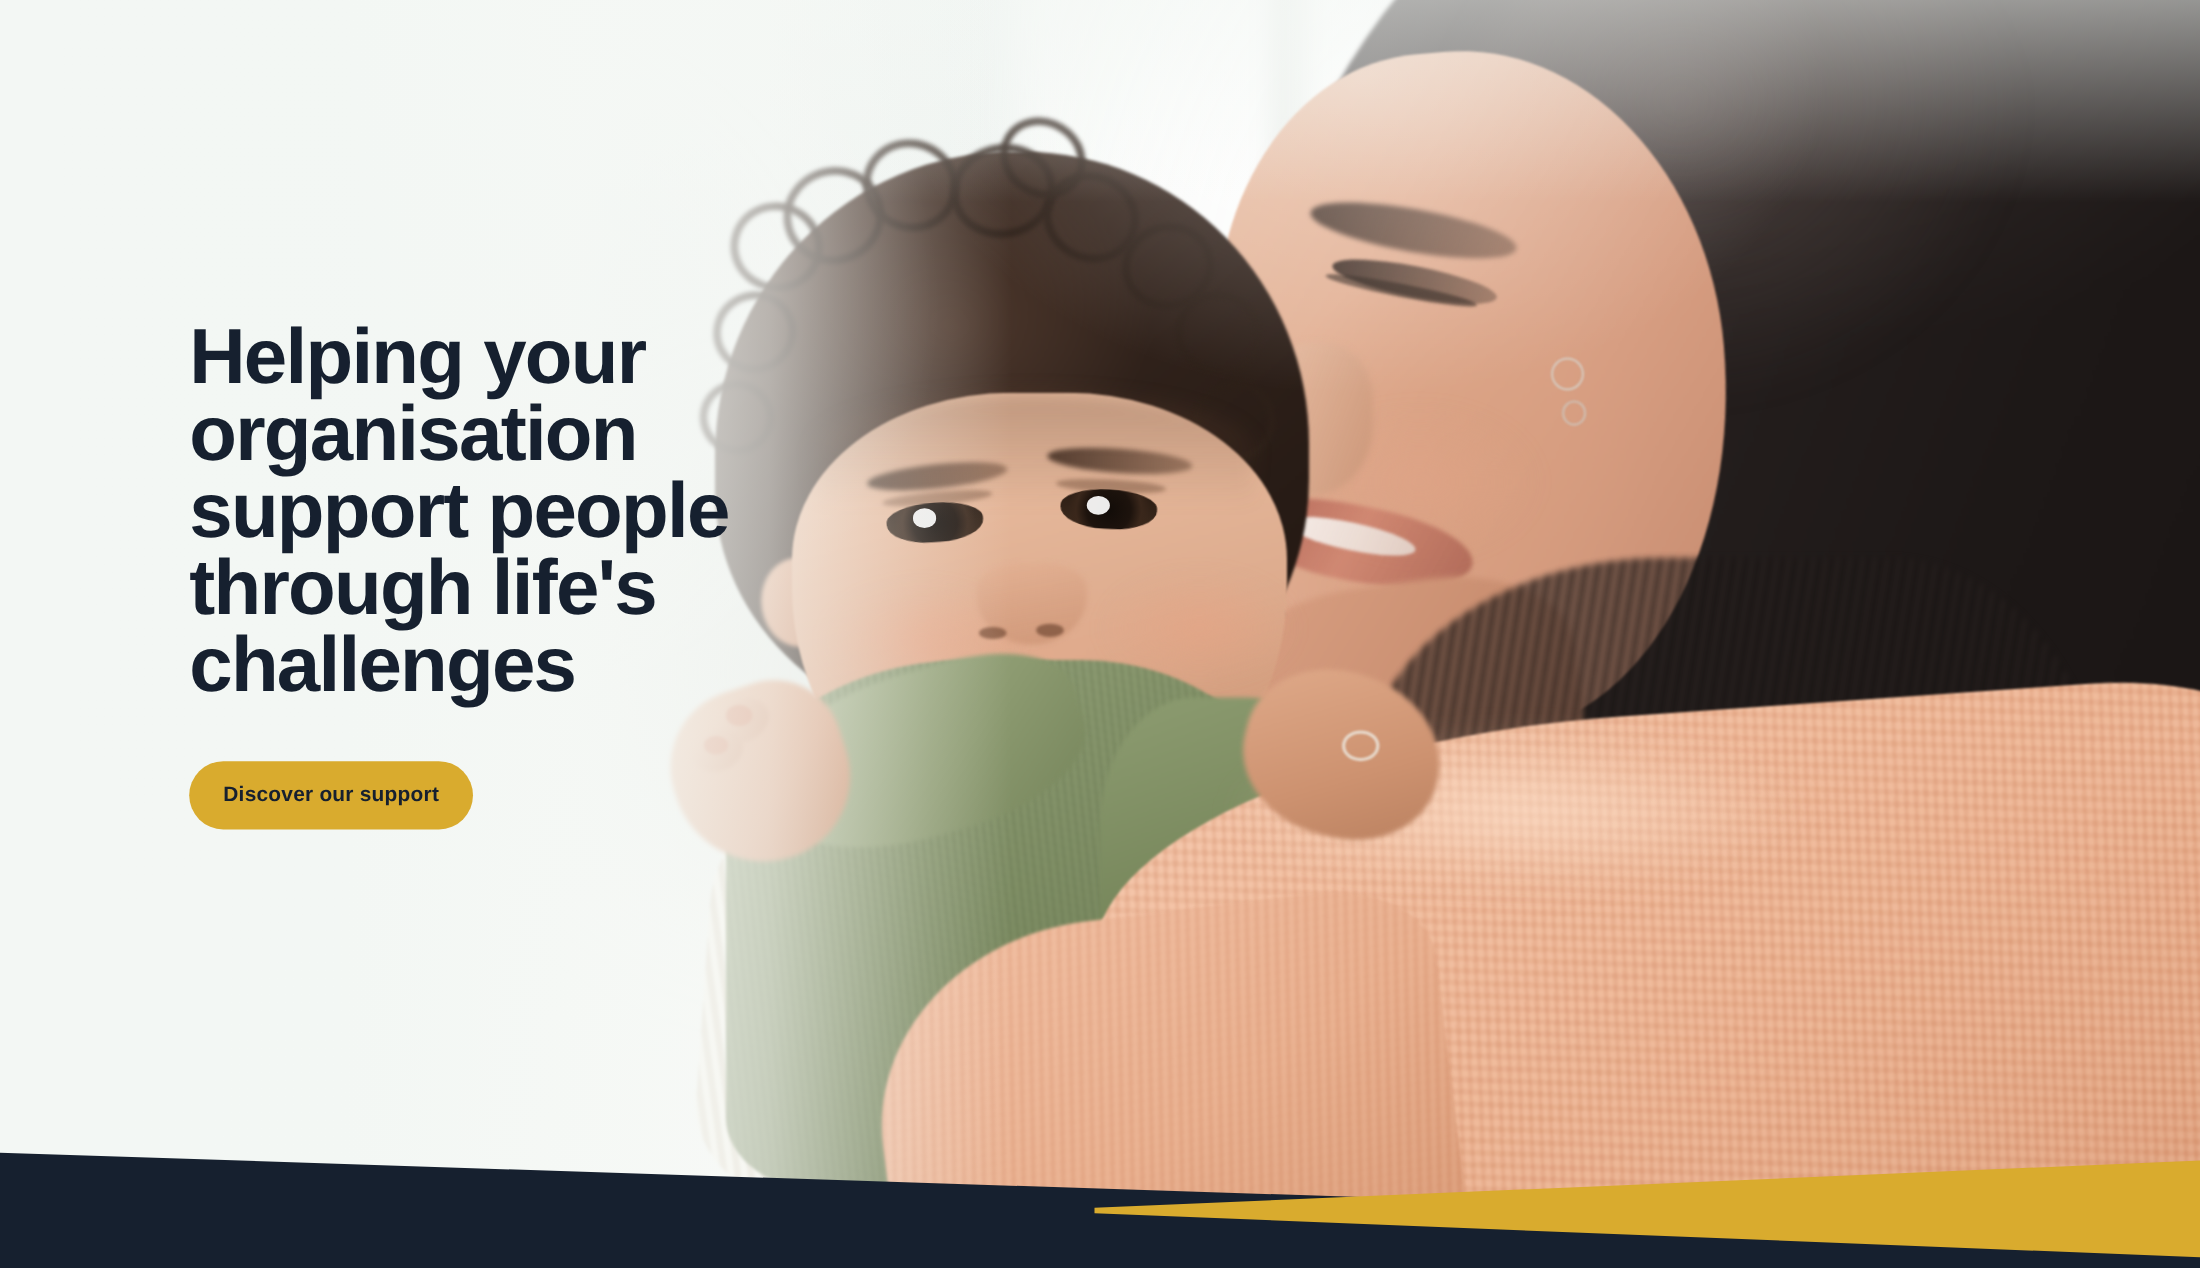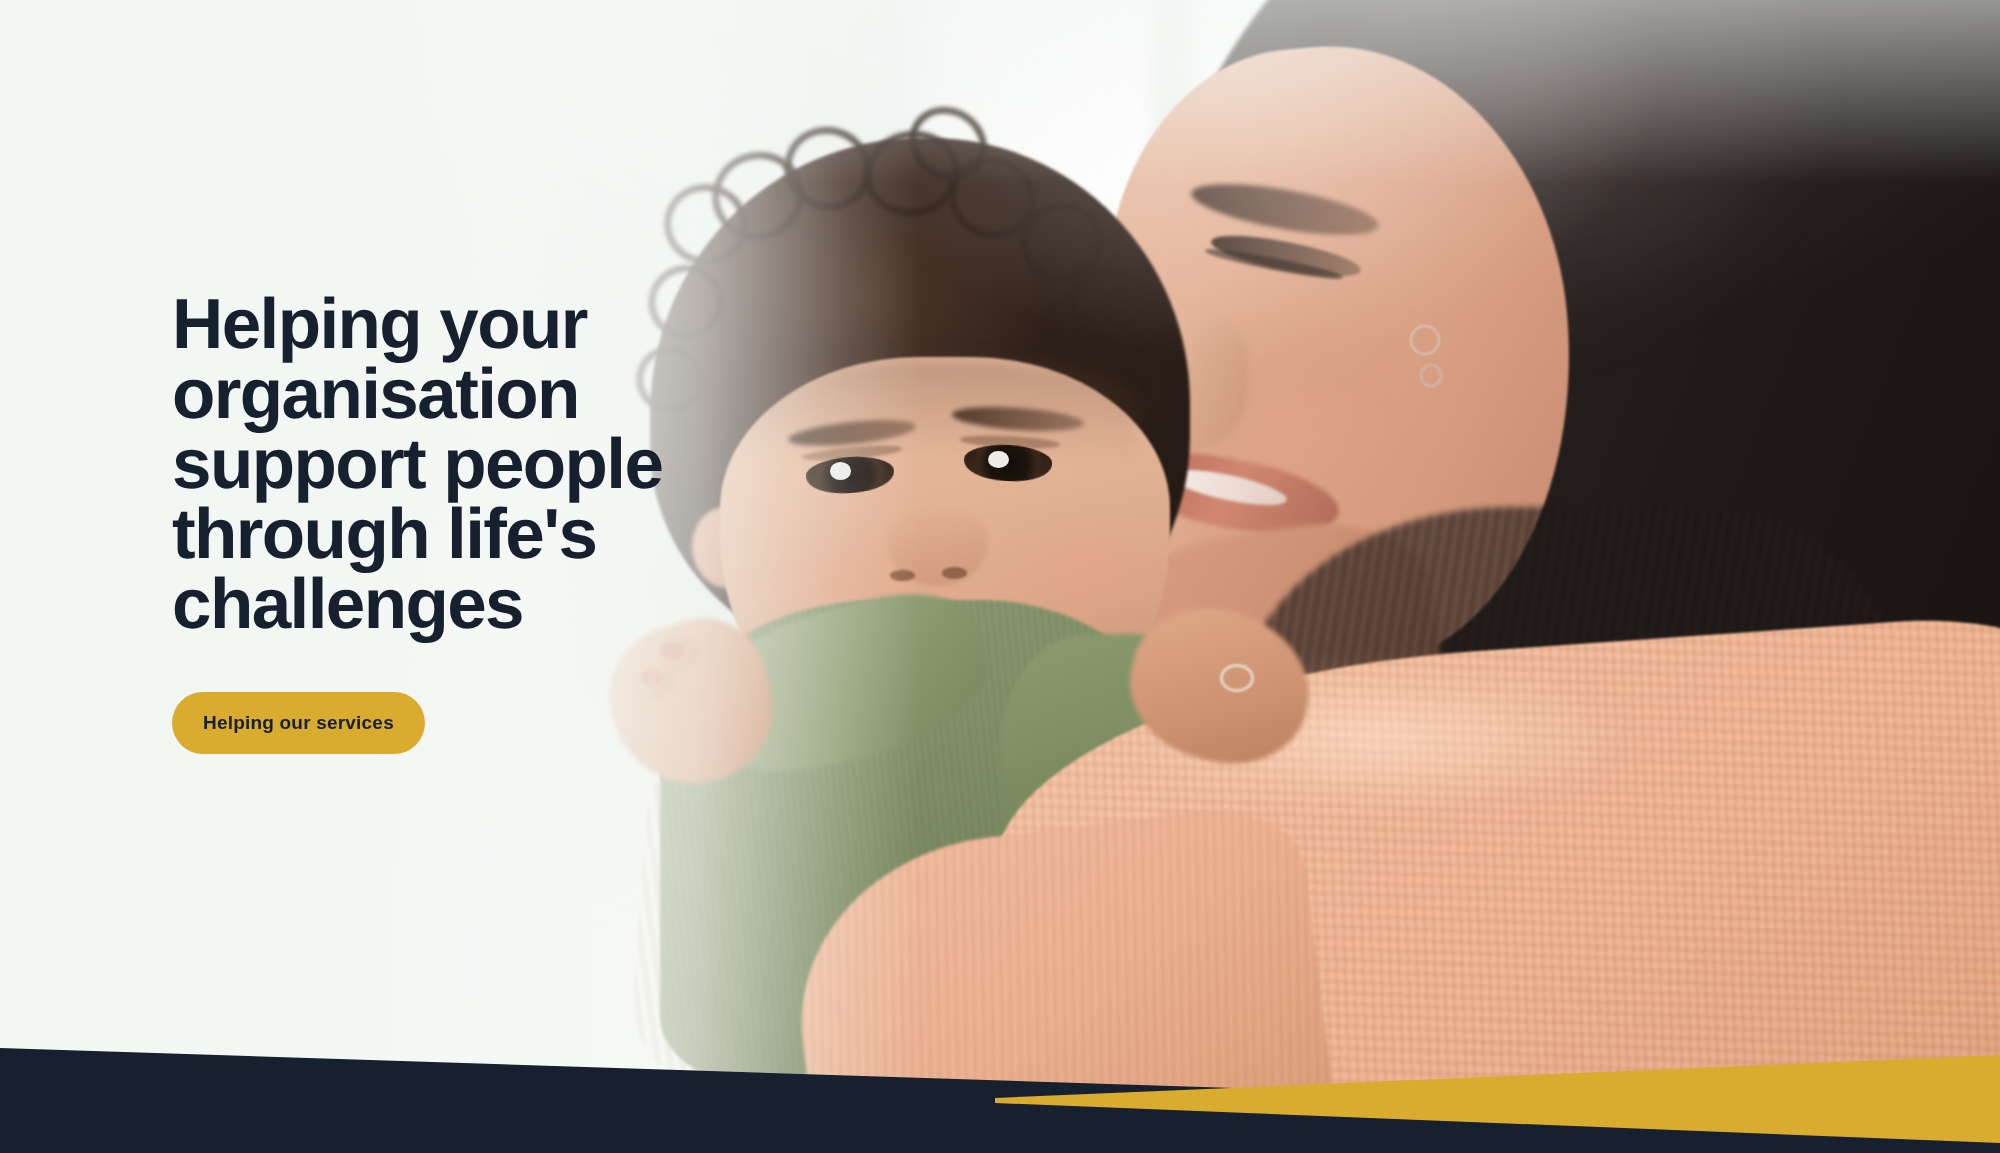--- a/index.html
+++ b/index.html
@@ -579,21 +579,21 @@
   </div>
 
   <div class="content">
     <h1 class="headline">Helping your
 organisation
 support people
 through life's
 challenges</h1>
 
     <div class="cta-wrap">
-      <a class="cta" href="#">Helping our services</a>
+      <a class="cta" href="#">Discover our support</a>
     </div>
   </div>
 
   <div class="bands">
     <svg viewBox="0 0 2000 160" preserveAspectRatio="none">
 
       <polygon points="0,55 2000,120 2000,160 0,160" fill="#16202f"></polygon>
 
       <polygon points="995,105 2000,62 2000,150 995,110" fill="#d9ab2e"></polygon>
     </svg>

